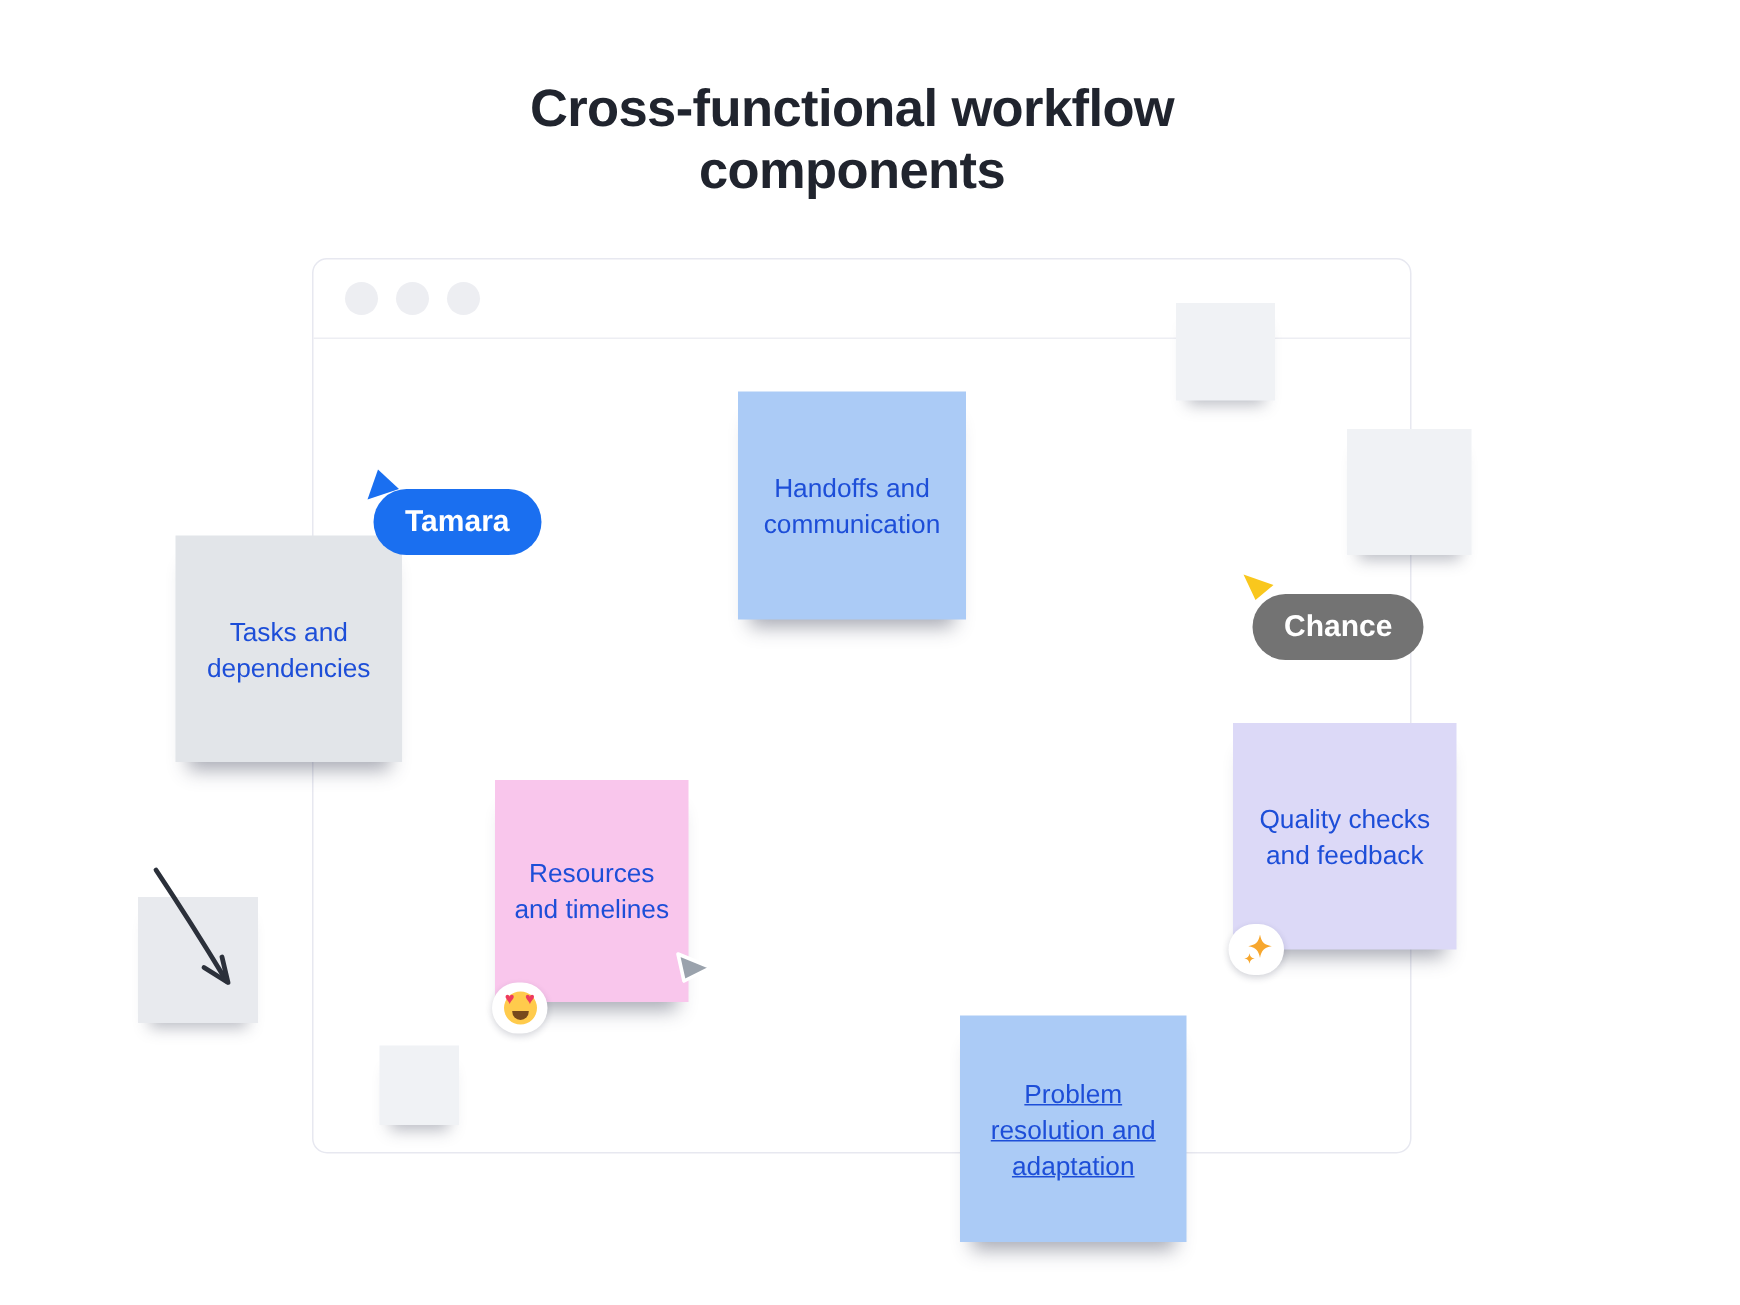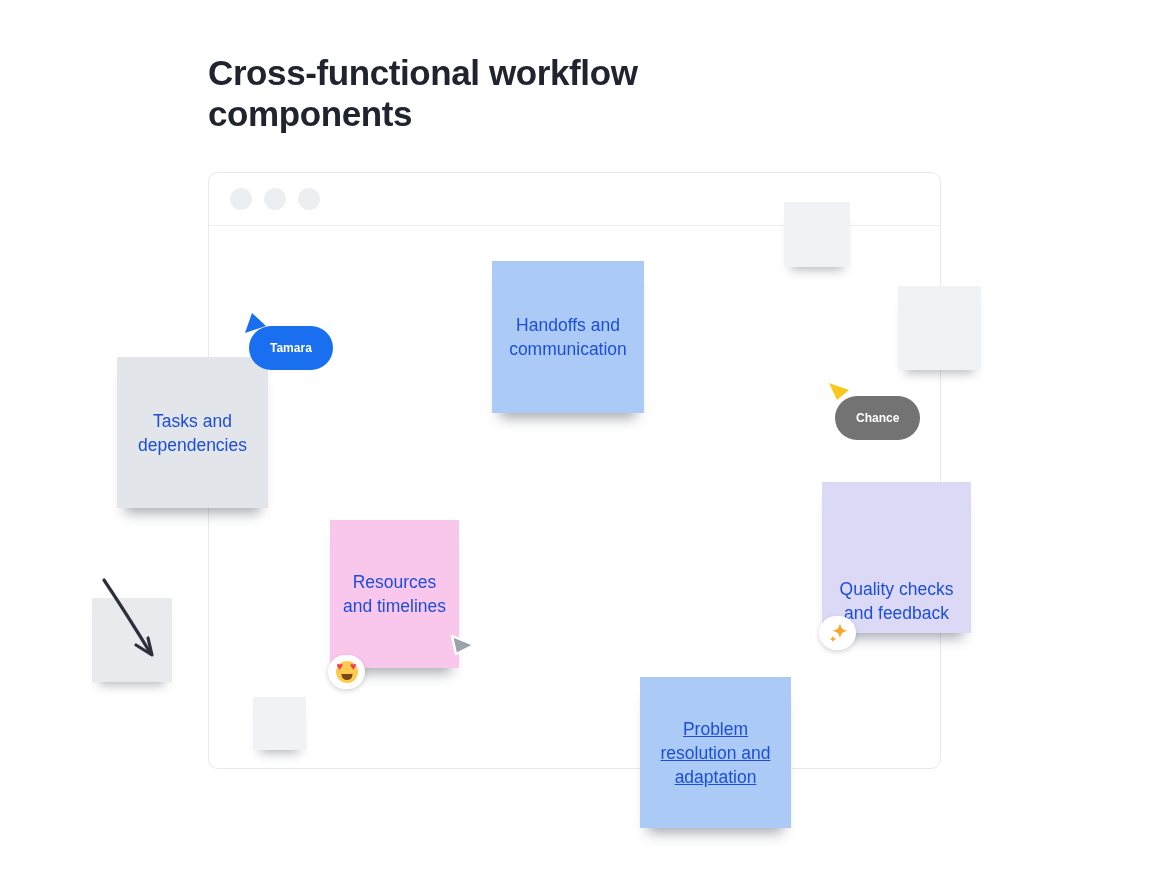--- a/index.html
+++ b/index.html
@@ -3,21 +3,21 @@
 <meta charset="utf-8">
 <style>
   * { margin:0; padding:0; box-sizing:border-box; }
   html,body { background:#ffffff; }
   body { font-family:"Liberation Sans","DejaVu Sans",sans-serif; }
   .stage { position:relative; width:1160px; height:870px; background:#ffffff; overflow:hidden; }
 
   
   .page-title {
     position:absolute; left:208px; top:52px; width:720px;
-    font-weight:700; font-size:35px; line-height:41px;
+    text-align:center; font-weight:700; font-size:35px; line-height:41px;
     letter-spacing:-0.4px; color:#20242e; white-space:pre-line;
   }
 
   
   .window {
     position:absolute; left:208px; top:172px; width:733px; height:597px;
     background:#ffffff; border:1.5px solid #e7e8f0; border-radius:10px;
   }
   .titlebar {
     height:53px; border-bottom:1.5px solid #edeef3;
@@ -30,35 +30,35 @@
   .note {
     position:absolute; display:flex; align-items:center; justify-content:center;
     text-align:center; font-size:17.5px; line-height:24px; color:#1d4ed8;
     padding:8px 10px;
     box-shadow:0 13px 12px -8px rgba(50,55,78,0.42);
   }
   .note.small { box-shadow:0 10px 10px -7px rgba(50,55,78,0.35); }
   .note-tasks     { left:117px; top:325px; width:151px; height:151px; }
   .note-handoffs  { left:492px; top:261px; width:152px; height:152px; }
   .note-resources { left:330px; top:520px; width:129px; height:148px; }
-  .note-quality   { left:822px; top:482px; width:149px; height:151px;align-items:flex-end; }
+  .note-quality   { left:822px; top:482px; width:149px; height:151px; }
   .note-problem   { left:640px; top:677px; width:151px; height:151px;text-decoration:underline; }
   .note-blank-1   { left:784px; top:202px; width:66px;  height:65px; }
   .note-blank-2   { left:898px; top:286px; width:83px;  height:84px; }
   .note-blank-3   { left:92px;  top:598px; width:80px;  height:84px; }
   .note-blank-4   { left:253px; top:697px; width:53px;  height:53px; }
 
   
   .arrow-wrap { position:absolute; left:96px; top:572px; width:64px; height:94px; }
 
   
   .cursor-pill {
     position:absolute; height:44px; border-radius:22px;
     display:flex; align-items:center; padding:0 21px;
-    color:#ffffff; font-weight:700; font-size:12px;
+    color:#ffffff; font-weight:700; font-size:20px;
   }
   .pill-tamara { left:249px; top:326px; }
   .pill-chance { left:835px; top:396px; }
   .pill-jordan { left:461px; top:653px; height:43px; }
   .cursor-icon { position:absolute; }
   .cur-tamara { left:241px; top:311px; }
   .cur-chance { left:828px; top:381px; }
   .cur-jordan { left:449px; top:633px; }
 
   

